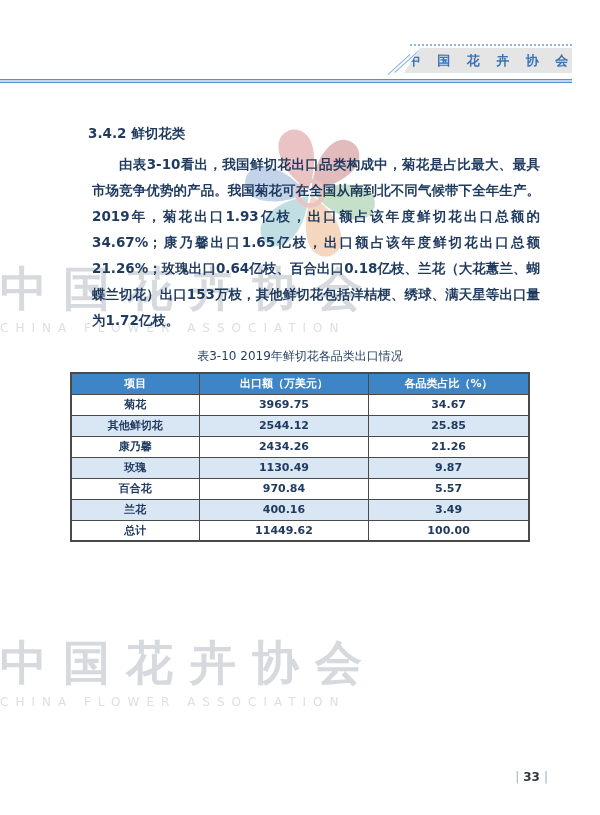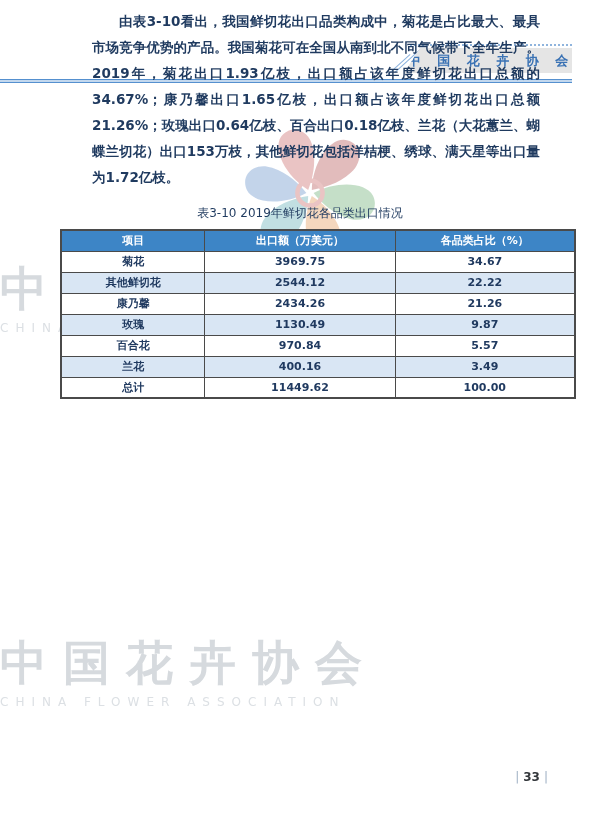--- a/index.html
+++ b/index.html
@@ -49,21 +49,21 @@
     font-size:13.5px; font-weight:bold; color:#1f3a5f;
   }
   .para {
     margin-top:8px; font-size:13.5px; line-height:26px; font-weight:600;
     color:#1f3a5f; text-align:justify; text-indent:2em;margin-left:32px;
   }
   .tbl-title {
     margin-top:15px; text-align:center; font-size:12px; font-weight:normal; color:#1f3a5f;
   }
   table.flower-table {
-    width:516px; margin:7px auto 0; border-collapse:collapse;
+    width:460px; margin:7px auto 0; border-collapse:collapse;
     border:2px solid #4a4a4a; font-size:11px; position:relative; z-index:2;
     background:transparent;
   }
   .flower-table th, .flower-table td {
     border:1px solid #4a4a4a; text-align:center; height:21px; padding:1px 4px;
   }
   .flower-table th {
     background:#3d85c6; color:#ffffff; font-weight:bold;
   }
   .flower-table td { color:#203a60; font-weight:600; background:#ffffff;margin-top:28px; }
@@ -109,20 +109,21 @@
   <div class="wm wm-top">
     <div class="wm-cn">中国花卉协会</div>
     <div class="wm-en">CHINA FLOWER ASSOCIATION</div>
   </div>
   <div class="wm wm-bottom">
     <div class="wm-cn">中国花卉协会</div>
     <div class="wm-en">CHINA FLOWER ASSOCIATION</div>
   </div>
 
   <div class="content">
+    <div class="section-heading">3.4.2 鲜切花类</div>
 
     <p class="para">由表3-10看出，我国鲜切花出口品类构成中，菊花是占比最大、最具市场竞争优势的产品。我国菊花可在全国从南到北不同气候带下全年生产。2019年，菊花出口1.93亿枝，出口额占该年度鲜切花出口总额的34.67%；康乃馨出口1.65亿枝，出口额占该年度鲜切花出口总额21.26%；玫瑰出口0.64亿枝、百合出口0.18亿枝、兰花（大花蕙兰、蝴蝶兰切花）出口153万枝，其他鲜切花包括洋桔梗、绣球、满天星等出口量为1.72亿枝。</p>
 
     <div class="tbl-title">表3-10 2019年鲜切花各品类出口情况</div>
 
     <table class="flower-table">
       <colgroup>
           <col class="c1">
           <col class="c2">
           <col class="c3">
@@ -136,21 +137,21 @@
       </thead>
       <tbody>
           <tr>
             <td>菊花</td>
             <td>3969.75</td>
             <td>34.67</td>
           </tr>
           <tr>
             <td>其他鲜切花</td>
             <td>2544.12</td>
-            <td>22.22</td>
+            <td>25.85</td>
           </tr>
           <tr>
             <td>康乃馨</td>
             <td>2434.26</td>
             <td>21.26</td>
           </tr>
           <tr>
             <td>玫瑰</td>
             <td>1130.49</td>
             <td>9.87</td>

